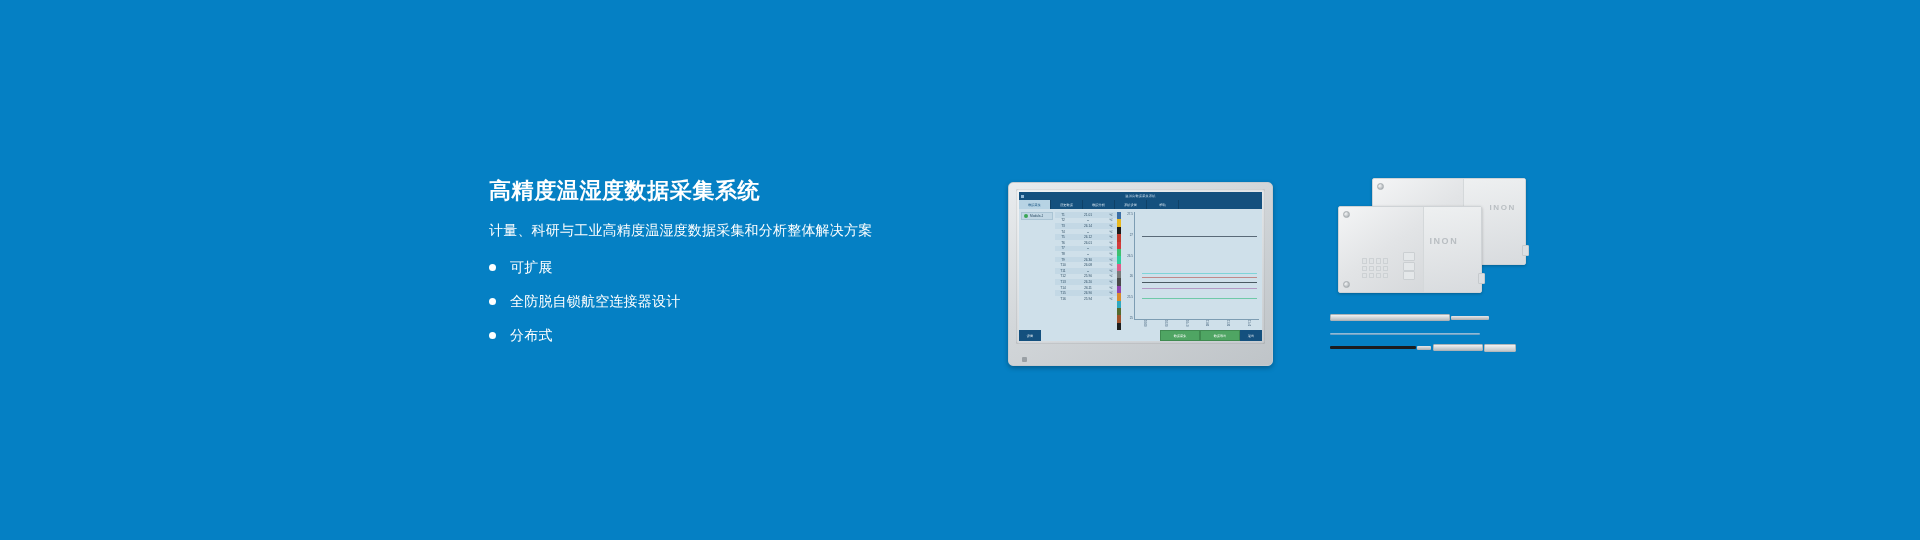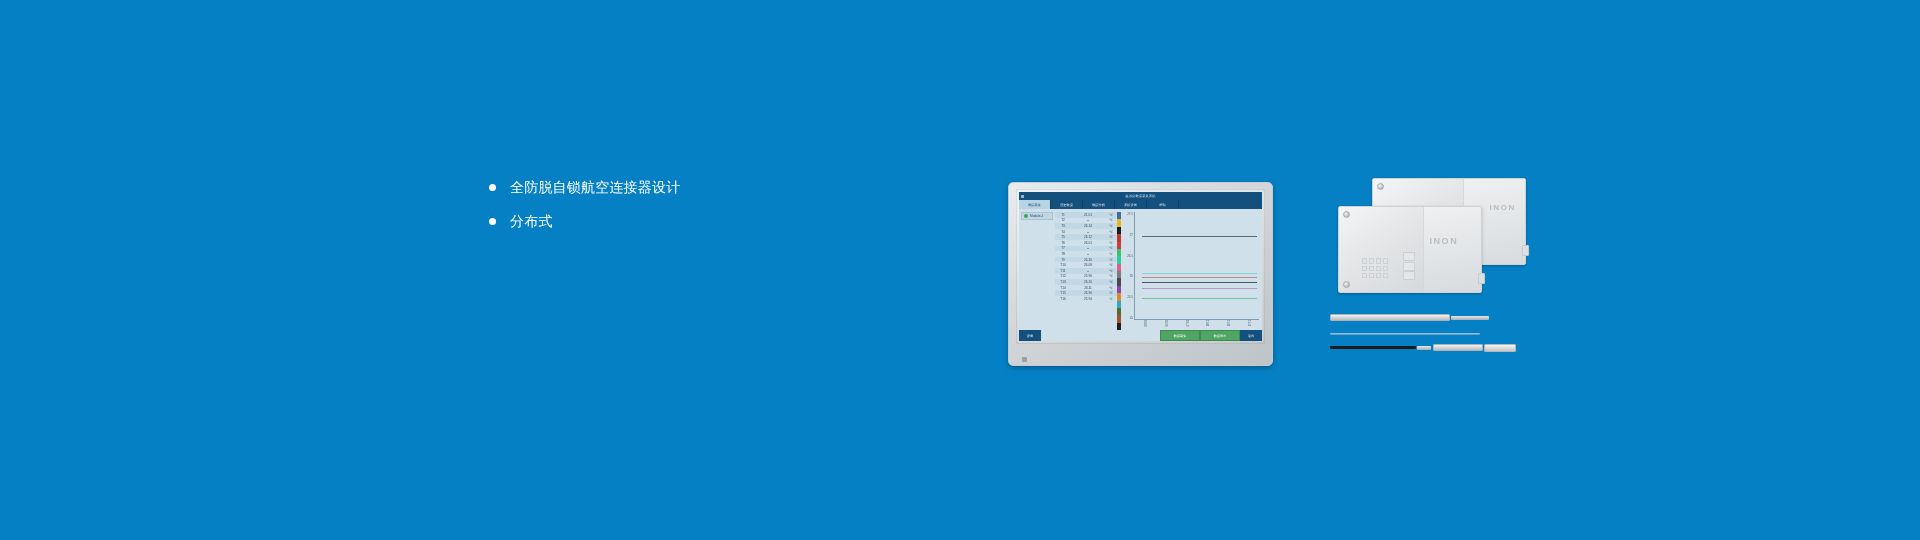--- a/index.html
+++ b/index.html
@@ -200,21 +200,27 @@
   .p3 .body{width:48px;margin-left:2px;}
   .p3 .tipbox{width:30px;height:6px;margin-left:1px;border-radius:1px;
     background:linear-gradient(180deg,#f2f3f4,#c2c7ca);border:.5px solid #b3b8bb;}
 </style>
 </head>
 <body>
 
 <div class="banner">
 
   <div class="copy">
+    <h1 class="title">高精度温湿度数据采集系统</h1>
+    <p class="subtitle">计量、科研与工业高精度温湿度数据采集和分析整体解决方案</p>
     <ul class="features">
+      <li>
+        <span class="bullet"></span>
+        <span>可扩展</span>
+      </li>
       <li>
         <span class="bullet"></span>
         <span>全防脱自锁航空连接器设计</span>
       </li>
       <li>
         <span class="bullet"></span>
         <span>分布式</span>
       </li>
     </ul>
   </div>

